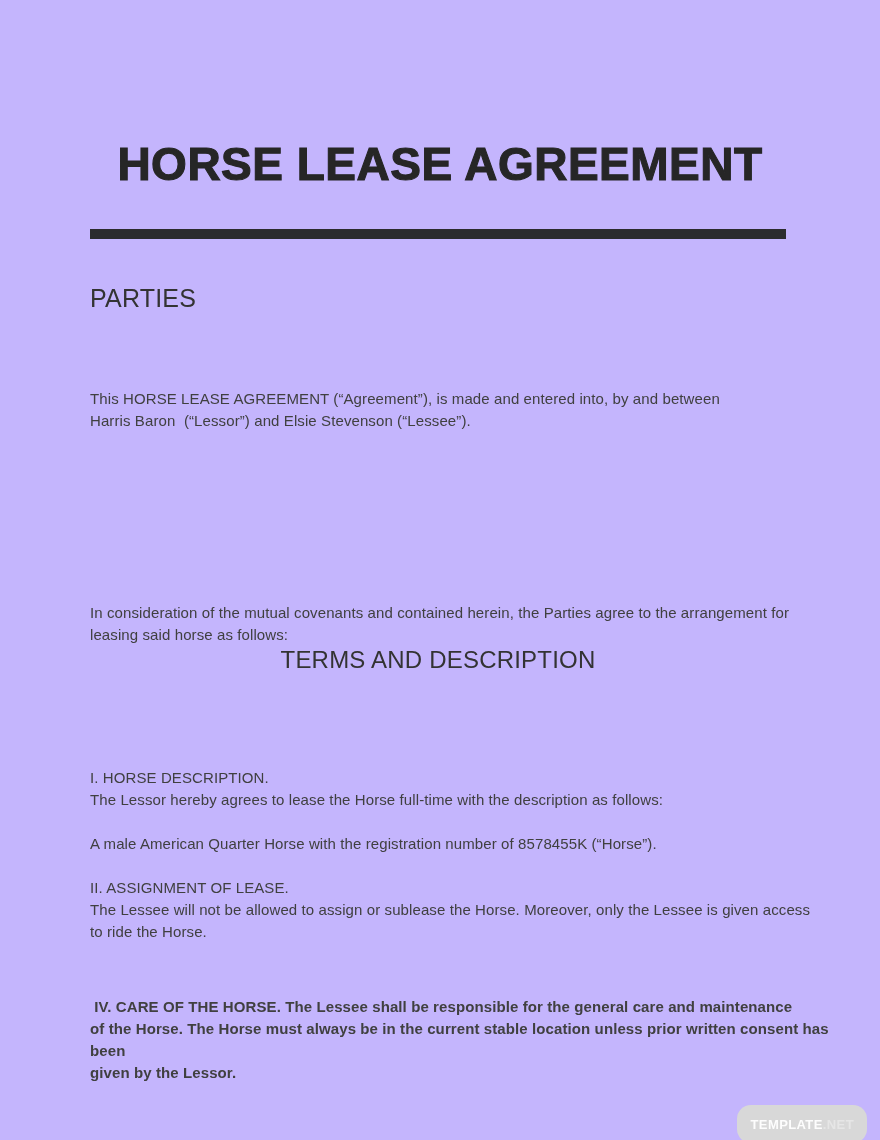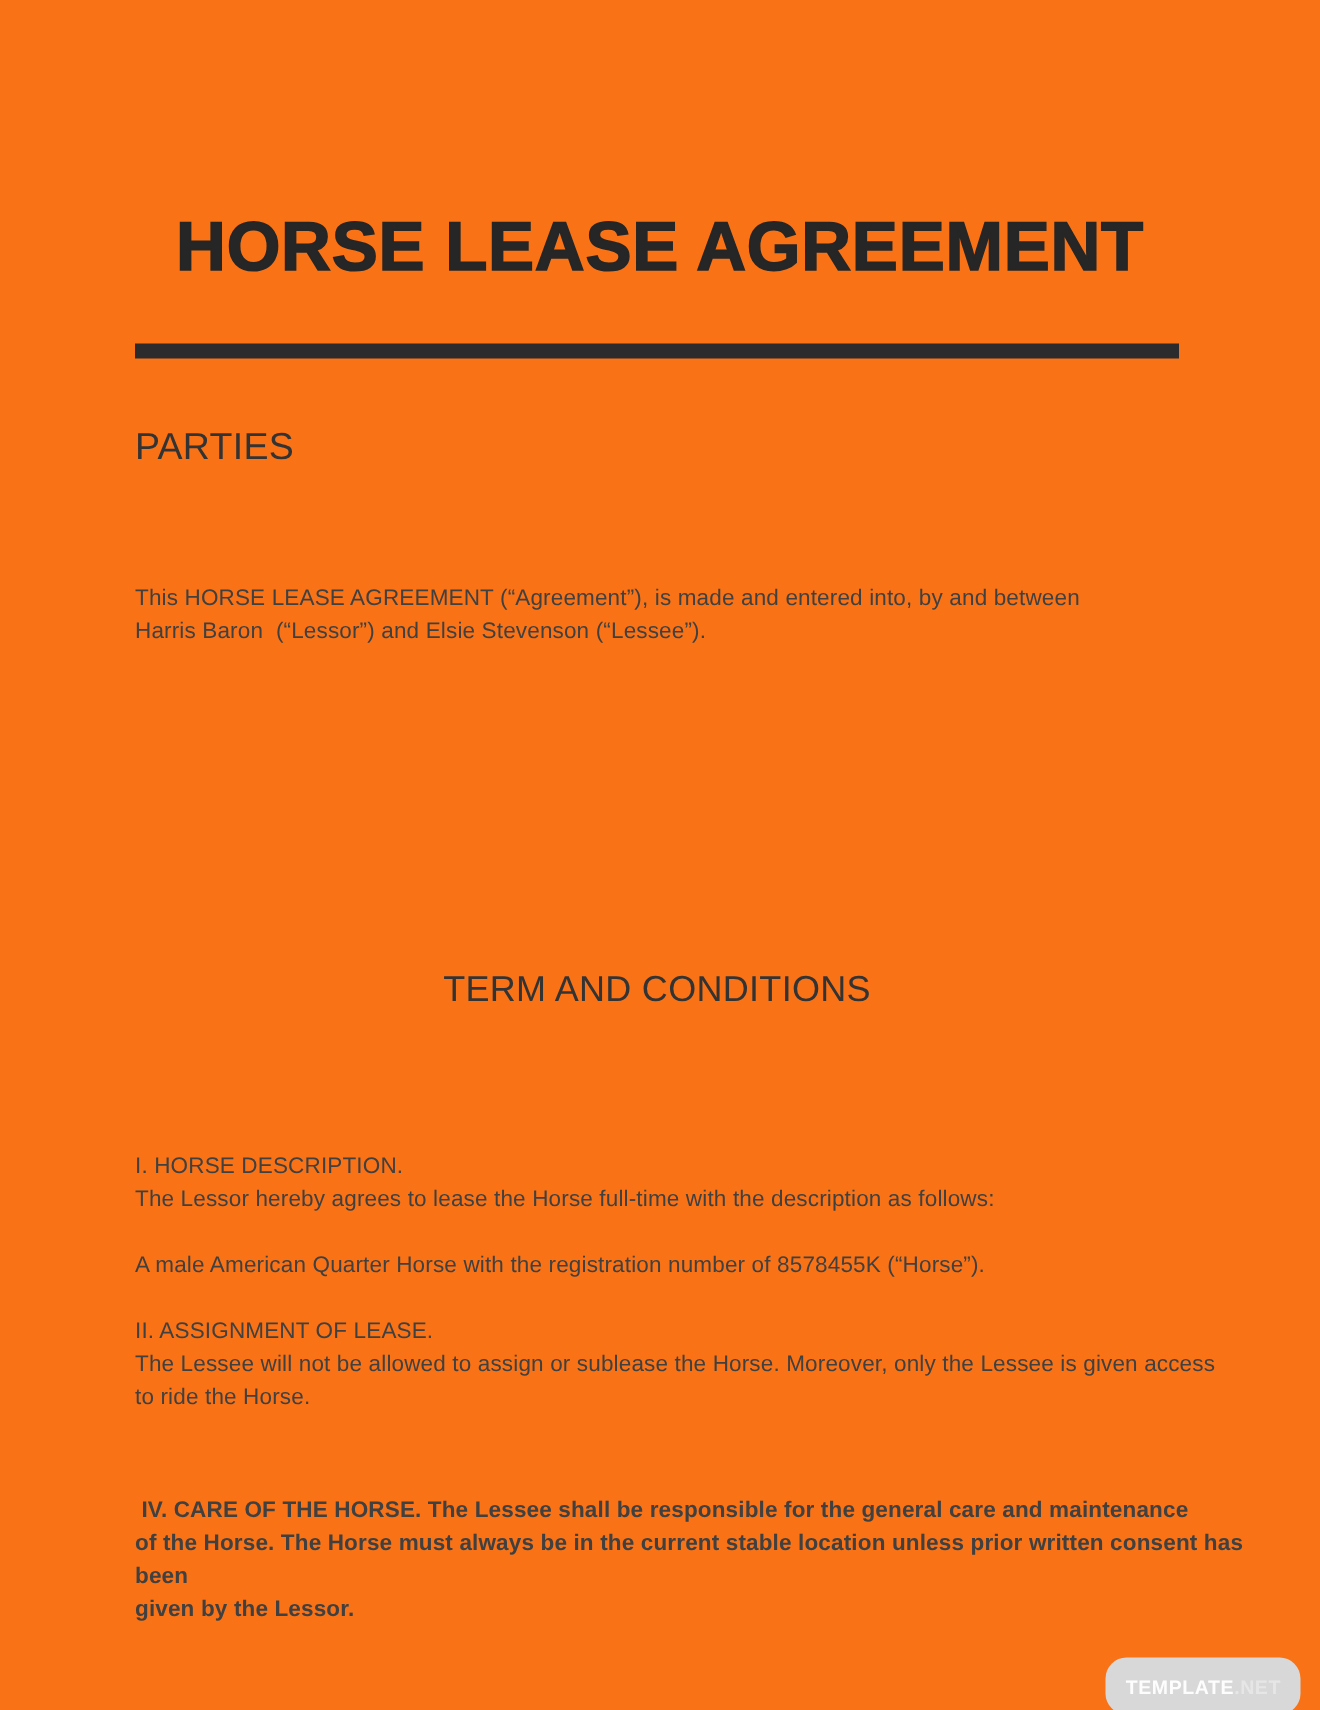--- a/index.html
+++ b/index.html
@@ -1,21 +1,21 @@
 <!DOCTYPE html>
 <html><head>
 <meta charset="utf-8">
 <style>
   * { margin: 0; padding: 0; box-sizing: border-box; }
   html, body { background: #ffffff; }
   .page {
     position: relative;
     width: 880px;
     height: 1140px;
-    background: #f97316;
+    background: #c4b5fd;
     overflow: hidden;
     font-family: "Liberation Sans", sans-serif;
   }
   .doc-title {
     position: absolute;
     top: 138px;
     left: 0;
     width: 880px;
     text-align: center;
     font-size: 46px;
@@ -95,22 +95,24 @@
 
   <div class="title-rule"></div>
 
   <h2 class="sec-heading h-parties">PARTIES</h2>
 
   <p class="para p-parties">This HORSE LEASE AGREEMENT (“Agreement”), is made and entered into, by and between
 Harris Baron  (“Lessor”) and Elsie Stevenson (“Lessee”).</p>
 
 
 
+  <p class="para p-lease2">In consideration of the mutual covenants and contained herein, the Parties agree to the arrangement for
+leasing said horse as follows:</p>
 
-  <h2 class="sec-heading h-terms">TERM AND CONDITIONS</h2>
+  <h2 class="sec-heading h-terms">TERMS AND DESCRIPTION</h2>
 
   <p class="para t-item1">I. HORSE DESCRIPTION.
 The Lessor hereby agrees to lease the Horse full-time with the description as follows:
 
 A male American Quarter Horse with the registration number of 8578455K (“Horse”).</p>
 
   <p class="para t-item2">II. ASSIGNMENT OF LEASE.
 The Lessee will not be allowed to assign or sublease the Horse. Moreover, only the Lessee is given access
 to ride the Horse.</p>
 

